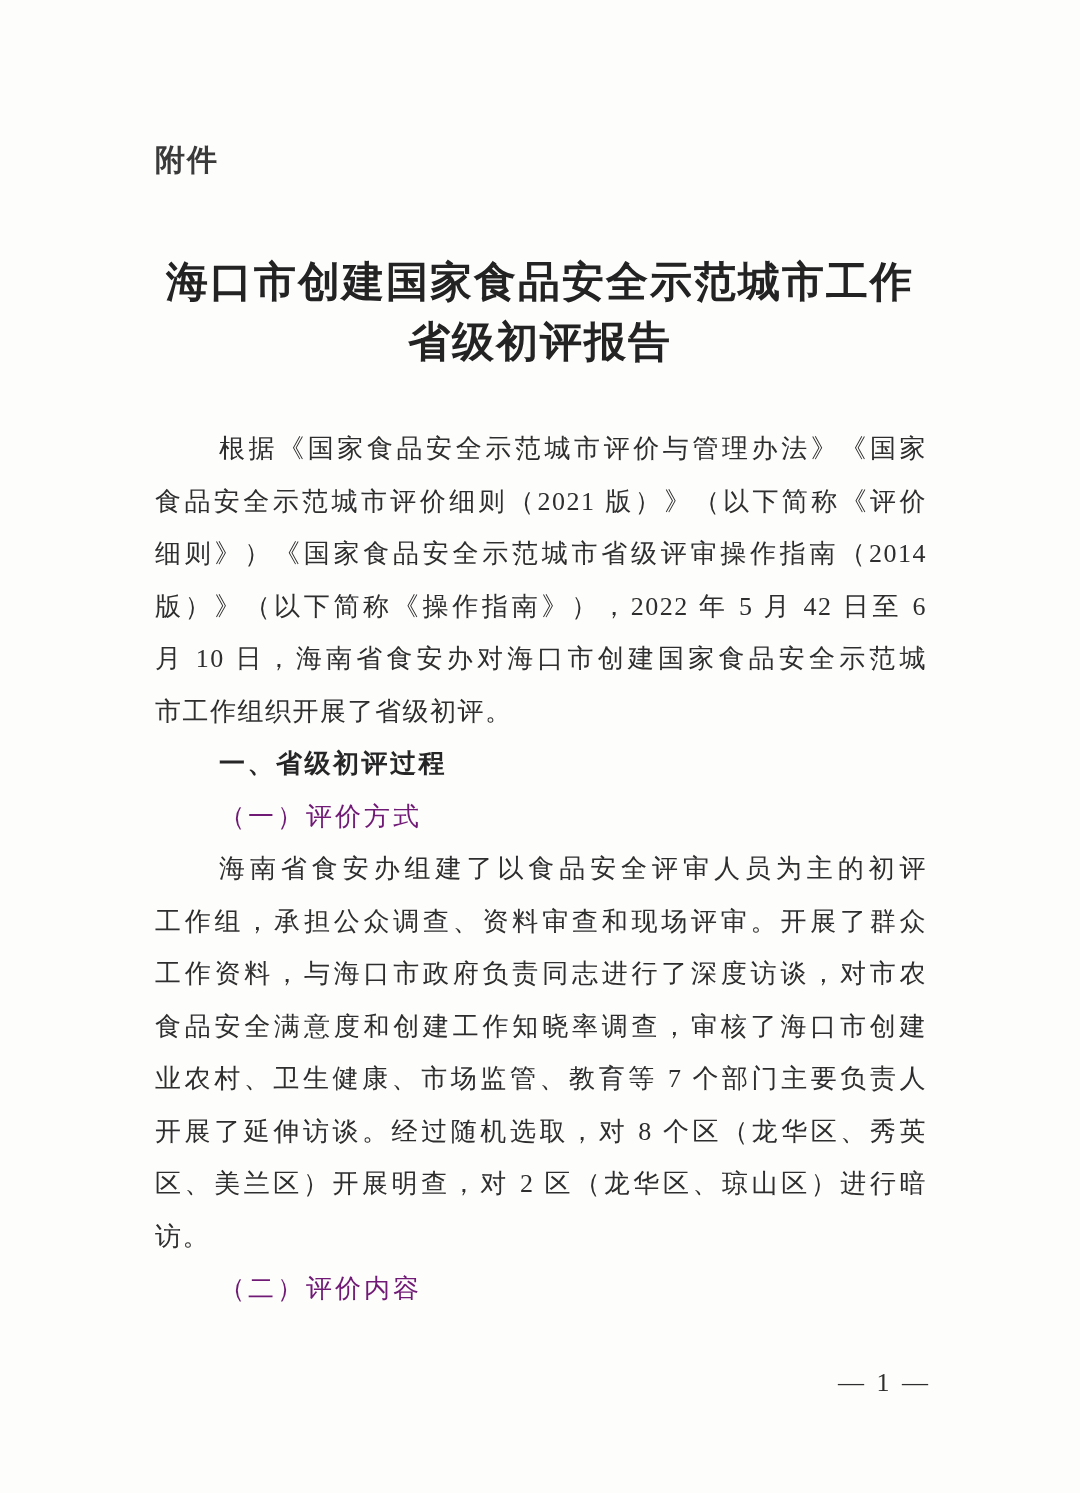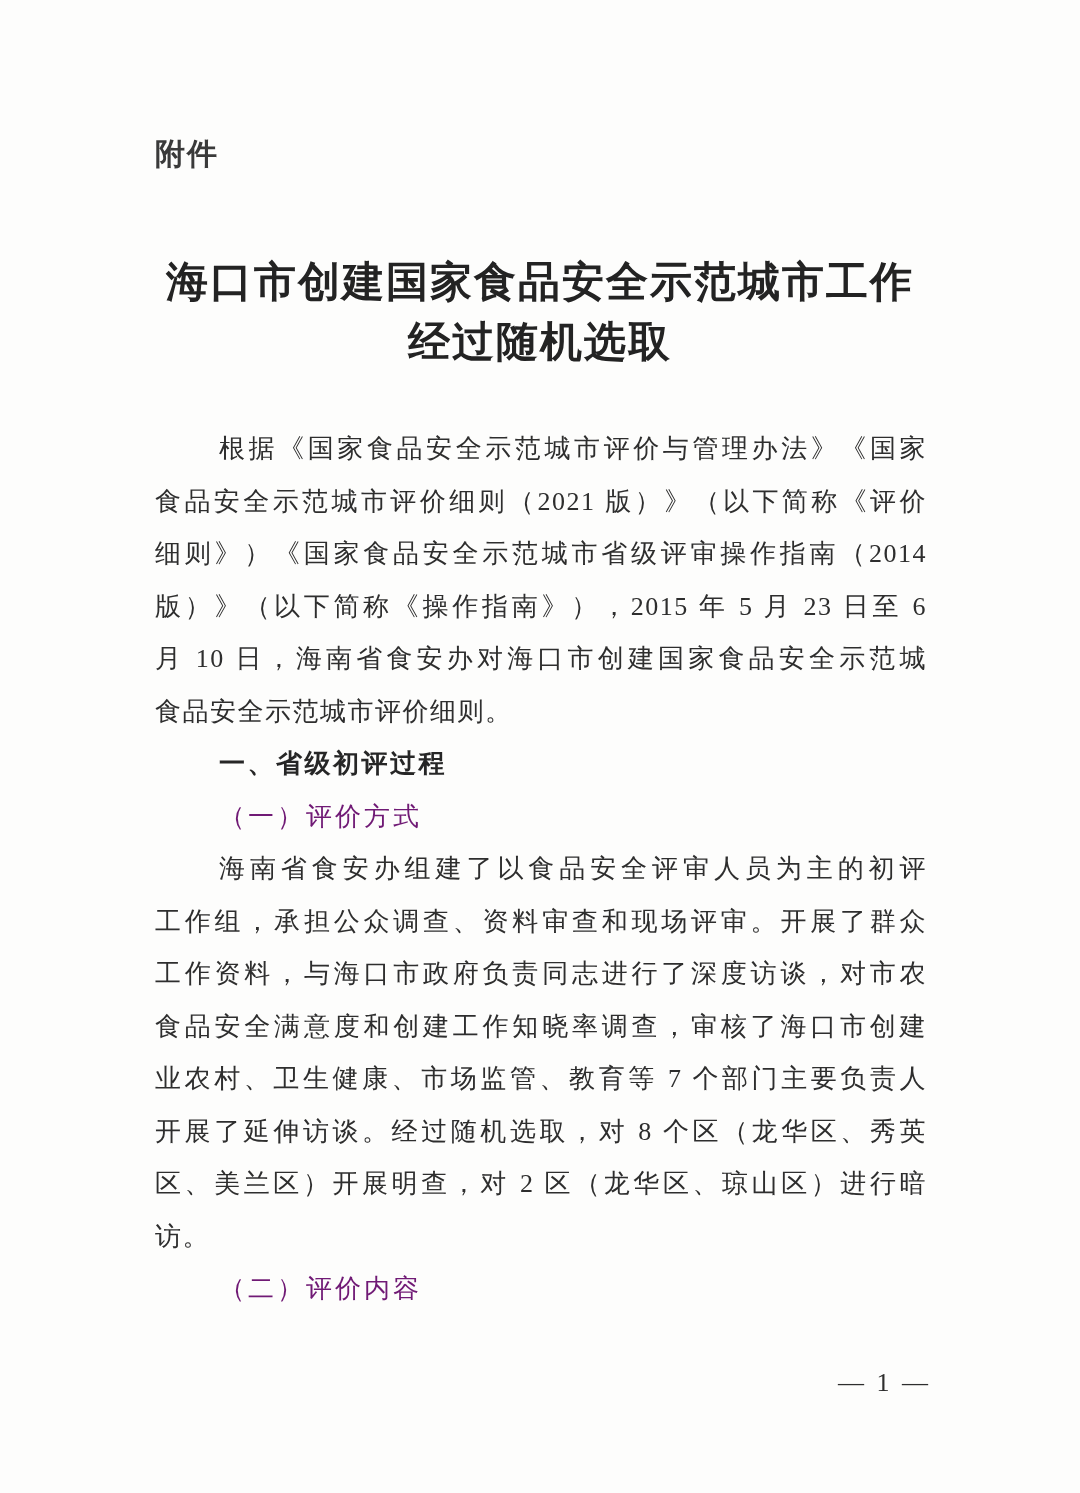--- a/index.html
+++ b/index.html
@@ -14,21 +14,21 @@
     margin: 0 auto;
     background: #fdfdfc;
     color: #2b2b2b;
     font-family: "Liberation Serif", serif;
     overflow: hidden;
     box-shadow: 0 0 6px rgba(0,0,0,0.15);
   }
   .attachment {
     position: absolute;
     left: 155px;
-    top: 134px;
+    top: 140px;
     font-family: "Liberation Sans", sans-serif;
     font-weight: bold;
     font-size: 30px;
     color: #3a3a3a;
     letter-spacing: 2px;
   }
   .doc-title {
     position: absolute;
     left: 0;
     right: 0;
@@ -83,30 +83,30 @@
 </style>
 </head>
 <body>
 
 <div class="page">
 
   <div class="attachment">附件</div>
 
   <h1 class="doc-title">
     <span class="title-line">海口市创建国家食品安全示范城市工作</span>
-    <span class="title-line">经过随机选取</span>
+    <span class="title-line">省级初评报告</span>
   </h1>
 
   <div class="doc-body">
     <div class="line indent fill">根据《国家食品安全示范城市评价与管理办法》《国家</div>
     <div class="line fill">食品安全示范城市评价细则（2021 版）》（以下简称《评价</div>
     <div class="line fill">细则》）《国家食品安全示范城市省级评审操作指南（2014</div>
-    <div class="line fill">版）》（以下简称《操作指南》），2015 年 5 月 23 日至 6</div>
+    <div class="line fill">版）》（以下简称《操作指南》），2022 年 5 月 42 日至 6</div>
     <div class="line fill">月 10 日，海南省食安办对海口市创建国家食品安全示范城</div>
-    <div class="line">食品安全示范城市评价细则。</div>
+    <div class="line">市工作组织开展了省级初评。</div>
     <div class="line indent h-bold">一、省级初评过程</div>
     <div class="line indent h-kai">（一）评价方式</div>
     <div class="line indent fill">海南省食安办组建了以食品安全评审人员为主的初评</div>
     <div class="line fill">工作组，承担公众调查、资料审查和现场评审。开展了群众</div>
     <div class="line fill">工作资料，与海口市政府负责同志进行了深度访谈，对市农</div>
     <div class="line fill">食品安全满意度和创建工作知晓率调查，审核了海口市创建</div>
     <div class="line fill">业农村、卫生健康、市场监管、教育等 7 个部门主要负责人</div>
     <div class="line fill">开展了延伸访谈。经过随机选取，对 8 个区（龙华区、秀英</div>
     <div class="line fill">区、美兰区）开展明查，对 2 区（龙华区、琼山区）进行暗</div>
     <div class="line">访。</div>

